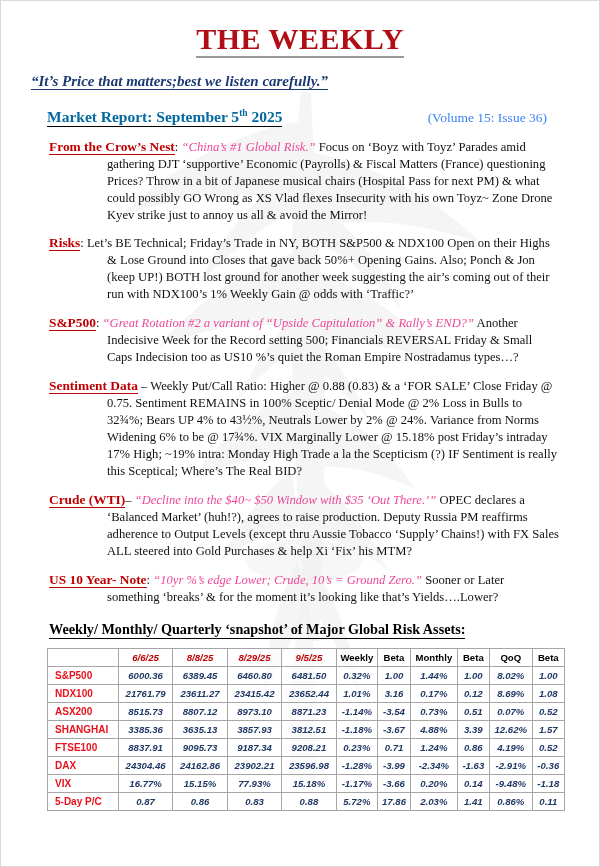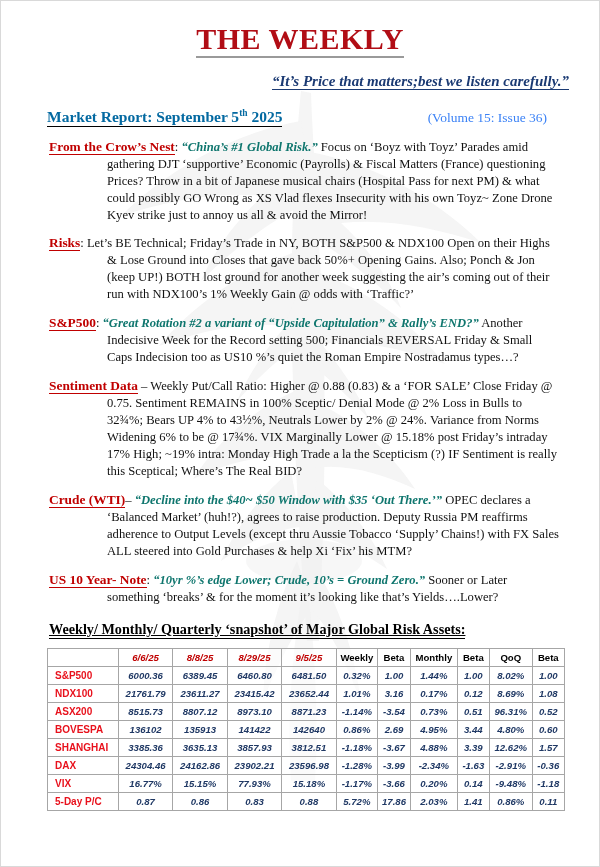--- a/index.html
+++ b/index.html
@@ -41,21 +41,21 @@
     font-family: "Liberation Serif", serif;
     font-weight: bold;
     font-size: 30px;
     letter-spacing: 0.5px;
     color: #b10d15;
     border-bottom: 2px solid #9a9a9a;
     padding-bottom: 1px;
     line-height: 1.05;
   }
   .tagline {
-    text-align: right;
+    text-align: left;
     margin: 14px 0 0 0;
   }
   .tagline span {
     font-family: "Liberation Serif", serif;
     font-style: italic;
     font-weight: bold;
     font-size: 15px;
     color: #1b3a73;
     border-bottom: 1px solid #1b3a73;
     padding-bottom: 0px;
@@ -105,35 +105,34 @@
   }
   .sec-head {
     font-weight: bold;
     color: #c00000;
     border-bottom: 1.2px solid #c00000;
     font-size: 13.4px;
     text-align: center;
   }
   .quote {
     font-style: italic;
-    font-weight: bold;
-    color: #0f766e;
+    font-weight: normal;
+    color: #ec4899;
   }
 
   
   .table-heading {
     margin: 15px 0 7px 18px;
     font-family: "Liberation Serif", serif;
     font-weight: bold;
     font-size: 14.2px;
     color: #000;
     display: inline-block;
     border-bottom: 1.5px solid #000;
     padding-bottom: 0px;
-    text-decoration: underline;
   }
 
   
   .tbl-wrap {
     margin: 2px 0 0 16px;
     position: relative;
     z-index: 3;
   }
   table.risk {
     border-collapse: collapse;
@@ -308,50 +307,50 @@
             <tr>
               <td class="rowlabel">ASX200</td>
               <td class="val">8515.73</td>
               <td class="val">8807.12</td>
               <td class="val">8973.10</td>
               <td class="val">8871.23</td>
               <td class="val">-1.14%</td>
               <td class="val">-3.54</td>
               <td class="val">0.73%</td>
               <td class="val">0.51</td>
-              <td class="val">96.31%</td>
+              <td class="val">0.07%</td>
               <td class="val">0.52</td>
-            </tr>
-            <tr>
-              <td class="rowlabel">BOVESPA</td>
-              <td class="val">136102</td>
-              <td class="val">135913</td>
-              <td class="val">141422</td>
-              <td class="val">142640</td>
-              <td class="val">0.86%</td>
-              <td class="val">2.69</td>
-              <td class="val">4.95%</td>
-              <td class="val">3.44</td>
-              <td class="val">4.80%</td>
-              <td class="val">0.60</td>
             </tr>
             <tr>
               <td class="rowlabel">SHANGHAI</td>
               <td class="val">3385.36</td>
               <td class="val">3635.13</td>
               <td class="val">3857.93</td>
               <td class="val">3812.51</td>
               <td class="val">-1.18%</td>
               <td class="val">-3.67</td>
               <td class="val">4.88%</td>
               <td class="val">3.39</td>
               <td class="val">12.62%</td>
               <td class="val">1.57</td>
             </tr>
             <tr>
+              <td class="rowlabel">FTSE100</td>
+              <td class="val">8837.91</td>
+              <td class="val">9095.73</td>
+              <td class="val">9187.34</td>
+              <td class="val">9208.21</td>
+              <td class="val">0.23%</td>
+              <td class="val">0.71</td>
+              <td class="val">1.24%</td>
+              <td class="val">0.86</td>
+              <td class="val">4.19%</td>
+              <td class="val">0.52</td>
+            </tr>
+            <tr>
               <td class="rowlabel">DAX</td>
               <td class="val">24304.46</td>
               <td class="val">24162.86</td>
               <td class="val">23902.21</td>
               <td class="val">23596.98</td>
               <td class="val">-1.28%</td>
               <td class="val">-3.99</td>
               <td class="val">-2.34%</td>
               <td class="val">-1.63</td>
               <td class="val">-2.91%</td>

